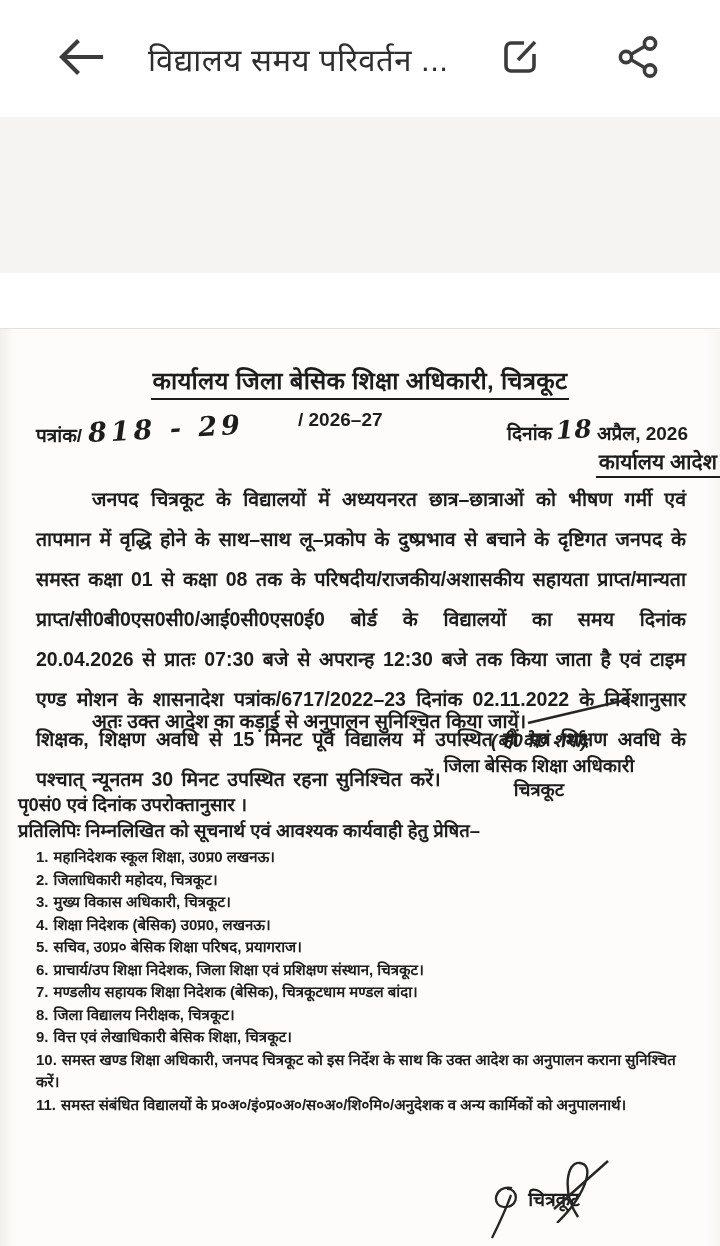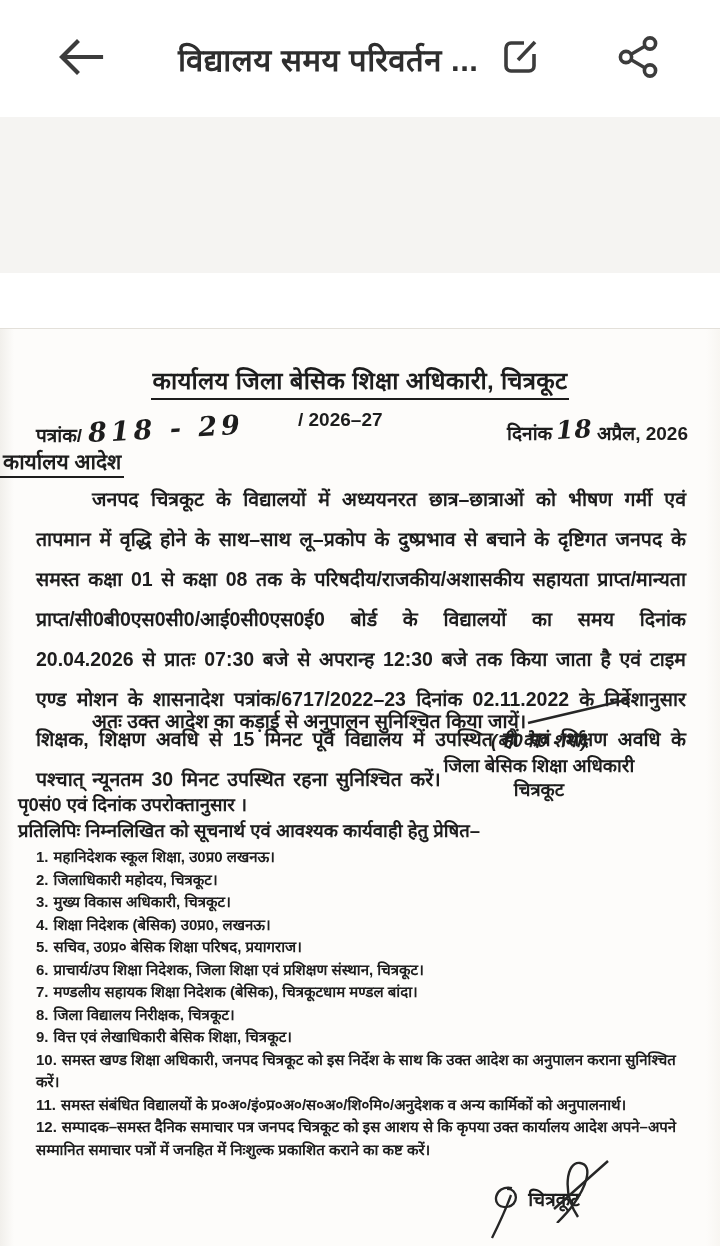--- a/index.html
+++ b/index.html
@@ -7,21 +7,21 @@
   body { height:1246px; position:relative; overflow:hidden; }
 
   
   .app-bar {
     position:absolute; top:0; left:0; width:720px; height:117px;
     background:#ffffff; display:flex; align-items:center;
     padding:0 58px 0 56px;
   }
   .icon-btn { background:none; border:none; cursor:pointer; display:flex; align-items:center; justify-content:center; padding:0; }
   .app-title {
-    font-size:31px; color:#2e2e2e; font-weight:700; margin-left:74px;
+    font-size:31px; color:#2e2e2e; font-weight:400; margin-left:44px;
     white-space:nowrap; letter-spacing:0.5px;
   }
   .bar-spacer { flex:1; }
   .edit-btn { margin-right:74px; }
 
   
   .gray-band {
     position:absolute; top:117px; left:0; width:720px; height:156px;
     background:#f5f4f2;
   }
@@ -45,21 +45,21 @@
   .ref-left { position:absolute; left:0; top:8px; }
   .hand {
     font-family:"DejaVu Serif", serif; font-style:italic; font-weight:700;
     display:inline-block; transform:rotate(-3deg);
   }
   .ref-no { font-size:27px; letter-spacing:4px; margin-left:6px; position:relative; top:-4px; }
   .ref-mid { position:absolute; left:262px; top:0; }
   .ref-right { position:absolute; right:2px; top:8px; }
   .date-day { font-size:25px; letter-spacing:1px; margin:0 4px; position:relative; top:-2px; }
 
-  .order-heading { top:118px; left:0; width:100%; text-align:left; font-size:21px; }
+  .order-heading { top:118px; left:0; width:100%; text-align:right; font-size:21px; }
   .order-heading span { border-bottom:2px solid #1d1d1d; padding:0 3px 3px 3px; }
 
   .body-para {
     top:150px; left:36px; width:650px;
     font-size:19.5px; line-height:40px; text-align:justify;
     text-indent:56px; word-spacing:3px;
   }
   .closing-line { top:378px; left:36px; width:650px; font-size:19.5px; text-indent:56px; }
 
   .sig-top { top:366px; right:16px; width:330px; text-align:center; font-size:18.5px; line-height:24.5px; }
@@ -165,21 +165,20 @@
     <div class="copy-item"><span class="li-no">2.</span><span>जिलाधिकारी महोदय, चित्रकूट।</span></div>
     <div class="copy-item"><span class="li-no">3.</span><span>मुख्य विकास अधिकारी, चित्रकूट।</span></div>
     <div class="copy-item"><span class="li-no">4.</span><span>शिक्षा निदेशक (बेसिक) उ0प्र0, लखनऊ।</span></div>
     <div class="copy-item"><span class="li-no">5.</span><span>सचिव, उ0प्र० बेसिक शिक्षा परिषद, प्रयागराज।</span></div>
     <div class="copy-item"><span class="li-no">6.</span><span>प्राचार्य/उप शिक्षा निदेशक, जिला शिक्षा एवं प्रशिक्षण संस्थान, चित्रकूट।</span></div>
     <div class="copy-item"><span class="li-no">7.</span><span>मण्डलीय सहायक शिक्षा निदेशक (बेसिक), चित्रकूटधाम मण्डल बांदा।</span></div>
     <div class="copy-item"><span class="li-no">8.</span><span>जिला विद्यालय निरीक्षक, चित्रकूट।</span></div>
     <div class="copy-item"><span class="li-no">9.</span><span>वित्त एवं लेखाधिकारी बेसिक शिक्षा, चित्रकूट।</span></div>
     <div class="copy-item"><span class="li-no">10.</span><span>समस्त खण्ड शिक्षा अधिकारी, जनपद चित्रकूट को इस निर्देश के साथ कि उक्त आदेश का अनुपालन कराना सुनिश्चित करें।</span></div>
     <div class="copy-item"><span class="li-no">11.</span><span>समस्त संबंधित विद्यालयों के प्र०अ०/इं०प्र०अ०/स०अ०/शि०मि०/अनुदेशक व अन्य कार्मिकों को अनुपालनार्थ।</span></div>
-    <div class="copy-item"><span class="li-no">12.</span><span>सम्पादक–समस्त दैनिक समाचार पत्र जनपद चित्रकूट को इस आशय से कि कृपया उक्त कार्यालय आदेश अपने–अपने सम्मानित समाचार पत्रों में जनहित में निःशुल्क प्रकाशित कराने का कष्ट करें।</span></div>
   </div>
 
   <div class="abs sig-bottom">
     <span class="squiggle-a">
       <svg class="sig" width="72" height="70" viewBox="0 0 72 70">
         <path d="M36 64 C20 40 24 8 38 10 C52 12 44 34 31 52 C26 59 20 65 15 70" stroke-width="2.4"></path>
         <path d="M12 56 L66 8" stroke-width="2.4"></path>
       </svg>
     </span>
     <div class="place-row">

